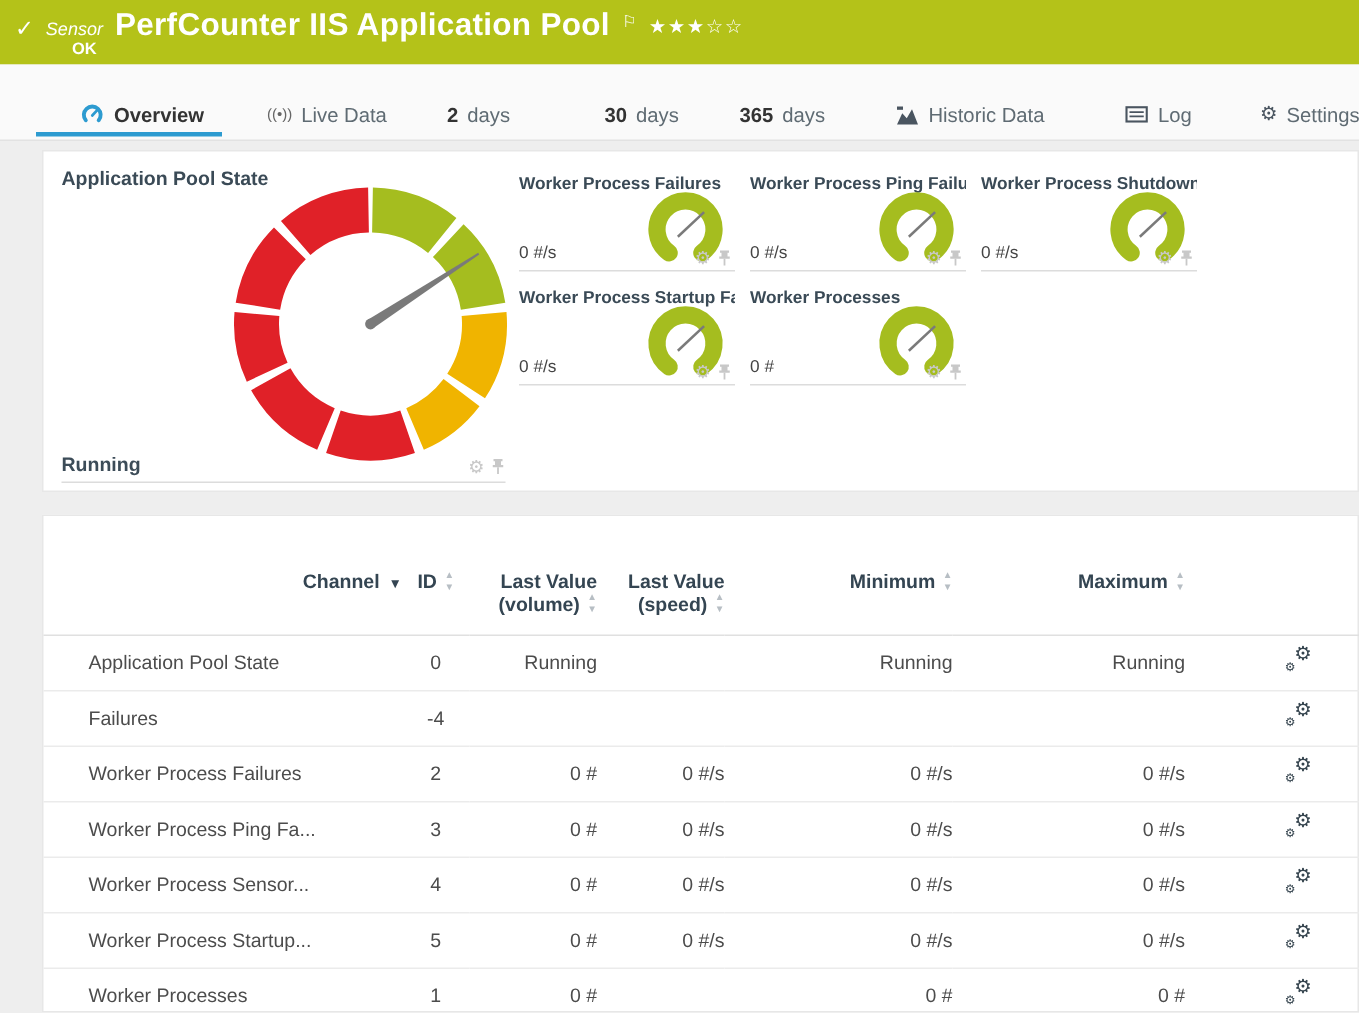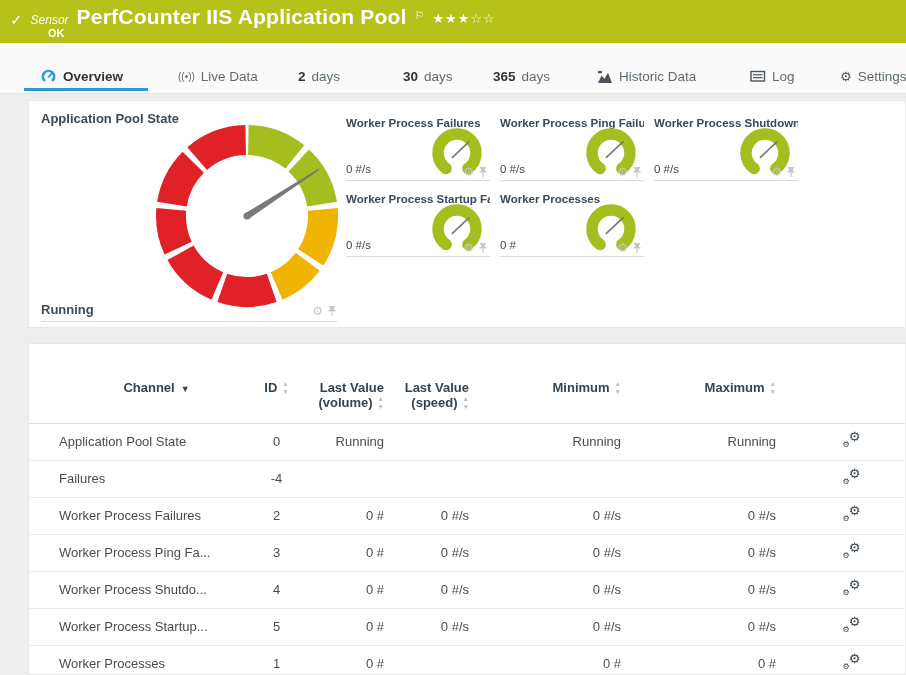--- a/index.html
+++ b/index.html
@@ -45,21 +45,21 @@
   .tiny-gear{font-size:12px;color:#c8c8c8;line-height:1;}
   
   .mini-card{position:absolute;width:144px;height:64px;border-bottom:1px solid #dcdcdc;box-sizing:border-box;}
   .mini-title{position:absolute;left:0;top:0;font-size:11.5px;font-weight:bold;color:#3a4a56;white-space:nowrap;overflow:hidden;width:144px;}
   .mini-arc{position:absolute;right:4px;top:11px;width:58px;height:50px;}
   .mini-val{position:absolute;left:0;bottom:5px;font-size:11.5px;color:#444;}
   .mini-icons{position:absolute;right:2px;bottom:2px;}
   
   table.channels{border-collapse:collapse;width:100%;margin-top:36px;table-layout:fixed;}
   th{font-size:13px;font-weight:bold;color:#344552;vertical-align:top;text-align:right;padding:0 0 12px 0;}
-  th.col-channel{text-align:center;padding-left:30px;width:195px;}
+  th.col-channel{text-align:right;padding-left:44px;width:195px;}
   th.col-id{text-align:center;width:45px;}
   th.col-vol{width:85px;}
   th.col-speed{width:85px;}
   th.col-min{width:152px;}
   th.col-max{width:155px;}
   th.col-act{width:151px;}
   thead th{border-bottom:1px solid #e0e0e0;}
   td{font-size:13px;color:#4c4c4c;padding:9.5px 0;border-bottom:1px solid #ebebeb;text-align:right;white-space:nowrap;overflow:hidden;}
   td.c-channel{text-align:left;padding-left:30px;}
   td.c-id{text-align:center;}
@@ -78,21 +78,21 @@
     <span class="hdr-check">✓</span>
     <span class="hdr-kind">Sensor</span>
     <span class="hdr-title">PerfCounter IIS Application Pool</span>
     <span class="hdr-flag">⚐</span>
     <span class="hdr-stars">★★★☆☆</span>
   </div>
   <div class="hdr-status">OK</div>
 </div>
 
 <div class="tab-strip">
-  <div class="tab active" style="left:40px">
+  <div class="tab active" style="left:53px">
     <svg width="17" height="16" viewBox="0 0 17 16">
       <path d="M 4.2 12.2 A 5.6 5.6 0 1 1 12.8 12.2" fill="none" stroke="#2d9bd0" stroke-width="2.6" stroke-linecap="round"></path>
       <line x1="8.5" y1="9" x2="12.6" y2="4.6" stroke="#2d9bd0" stroke-width="1.8" stroke-linecap="round"></line>
     </svg>
     <span class="tab-label">Overview</span>
   </div>
   <div class="tab" style="left:178px">
     <span class="icon-txt">((•))</span>
     <span class="tab-label">Live Data</span>
   </div>
@@ -306,21 +306,21 @@
         <tr>
           <td class="c-channel">Worker Process Ping Fa...</td>
           <td class="c-id">3</td>
           <td class="c-vol">0 #</td>
           <td class="c-speed">0 #/s</td>
           <td class="c-min">0 #/s</td>
           <td class="c-max">0 #/s</td>
           <td class="c-act"><span class="gears"><span class="g-big gear-glyph">⚙</span><span class="g-small gear-glyph">⚙</span></span></td>
         </tr>
         <tr>
-          <td class="c-channel">Worker Process Shutdo...</td>
+          <td class="c-channel">Worker Process Sensor...</td>
           <td class="c-id">4</td>
           <td class="c-vol">0 #</td>
           <td class="c-speed">0 #/s</td>
           <td class="c-min">0 #/s</td>
           <td class="c-max">0 #/s</td>
           <td class="c-act"><span class="gears"><span class="g-big gear-glyph">⚙</span><span class="g-small gear-glyph">⚙</span></span></td>
         </tr>
         <tr>
           <td class="c-channel">Worker Process Startup...</td>
           <td class="c-id">5</td>

